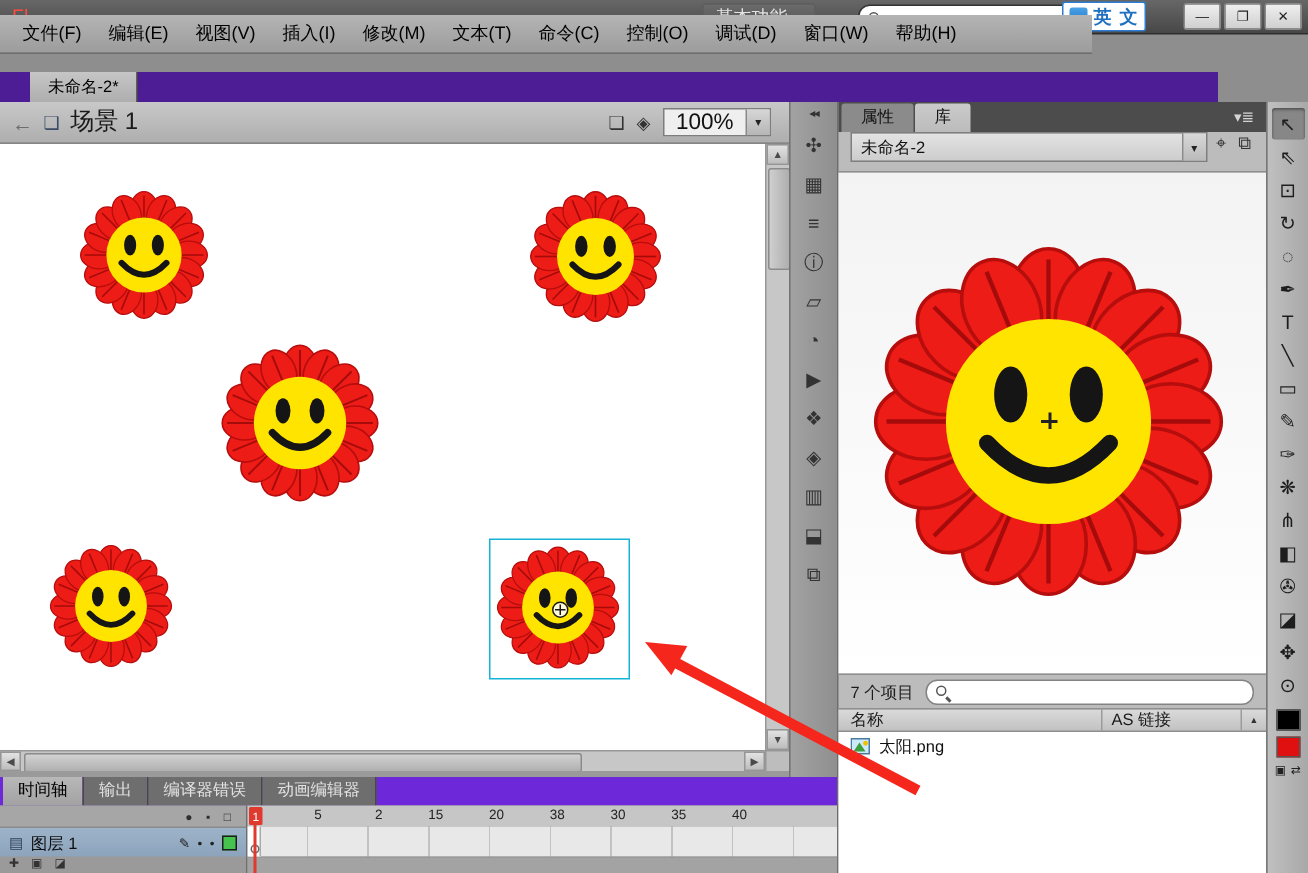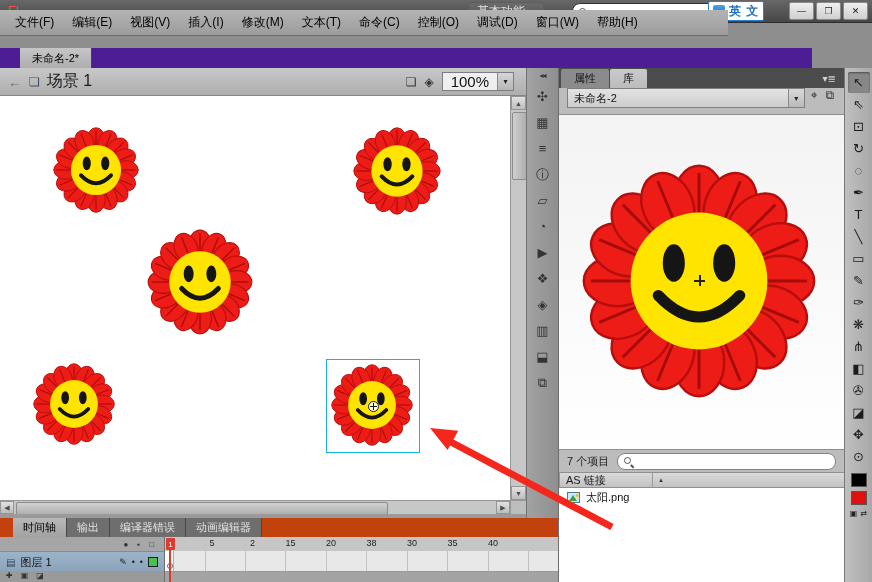--- a/index.html
+++ b/index.html
@@ -85,21 +85,21 @@
 
   
   .dock{position:absolute;left:526px;top:68px;width:32px;height:450px;background:linear-gradient(90deg,#a2a2a2,#8f8f8f);
     border-left:1px solid #747474;box-sizing:border-box}
   .dock-collapse{height:14px;display:flex;align-items:center;justify-content:center;color:#333;font-size:8px;letter-spacing:-1px}
   .dock-ico{width:26px;height:23px;margin:3px auto;display:flex;align-items:center;justify-content:center;
     font-size:13px;color:#333}
 
   
   .timeline{position:absolute;left:0;top:518px;width:558px;height:64px;background:#8f8f8f}
-  .tl-tabs{height:19px;background:#c2410c;display:flex;padding-left:13px}
+  .tl-tabs{height:19px;background:#6d28d9;display:flex;padding-left:2px}
   .tl-tab{padding:0 10px;line-height:19px;font-size:11px;color:#e2e2e2;border-right:1px solid #474747;background:#6e6e6e}
   .tl-tab.active{background:linear-gradient(#b8b8b8,#a2a2a2);color:#000}
   .tl-body{position:relative;height:45px;display:flex}
   .layers{width:165px;background:#a6a6a6;border-right:1px solid #6f6f6f;box-sizing:border-box;position:relative}
   .layers-hdr{height:14px;display:flex;align-items:center;justify-content:flex-end;gap:9px;padding-right:10px;
     border-bottom:1px solid #8a8a8a;font-size:8px;color:#2e2e2e}
   .layer-row{height:20px;display:flex;align-items:center;gap:5px;padding:0 6px;background:linear-gradient(#9db3c9,#8ba3bb);
     border-bottom:1px solid #7d7d7d;font-size:11px;color:#0e0e0e}
   .layer-ico{font-size:10px;color:#30405c}
   .layer-name{flex:1}
@@ -439,20 +439,21 @@
       <span class="cross" style="left:135px;top:160px"></span>
     </div>
     <div class="lib-count-row">
       <span class="lib-count">7 个项目</span>
       <div class="lib-search">
         <span class="mag"></span>
         <input placeholder="" style="">
       </div>
     </div>
     <div class="lib-cols">
+      <span class="col-name">名称</span>
       <span class="col-link">AS 链接</span>
       <span class="col-sort">▴</span>
     </div>
     <div class="lib-list">
       <div class="lib-row">
         <svg width="13" height="13">
           <rect x="0.5" y="1.5" width="12" height="10" fill="#cdeafc" stroke="#4a7a9c"></rect>
           <polygon points="2,10 6,4 10,10" fill="#3c9e3c"></polygon>
           <circle cx="10" cy="4.5" r="1.6" fill="#f2c200"></circle>
         </svg>

